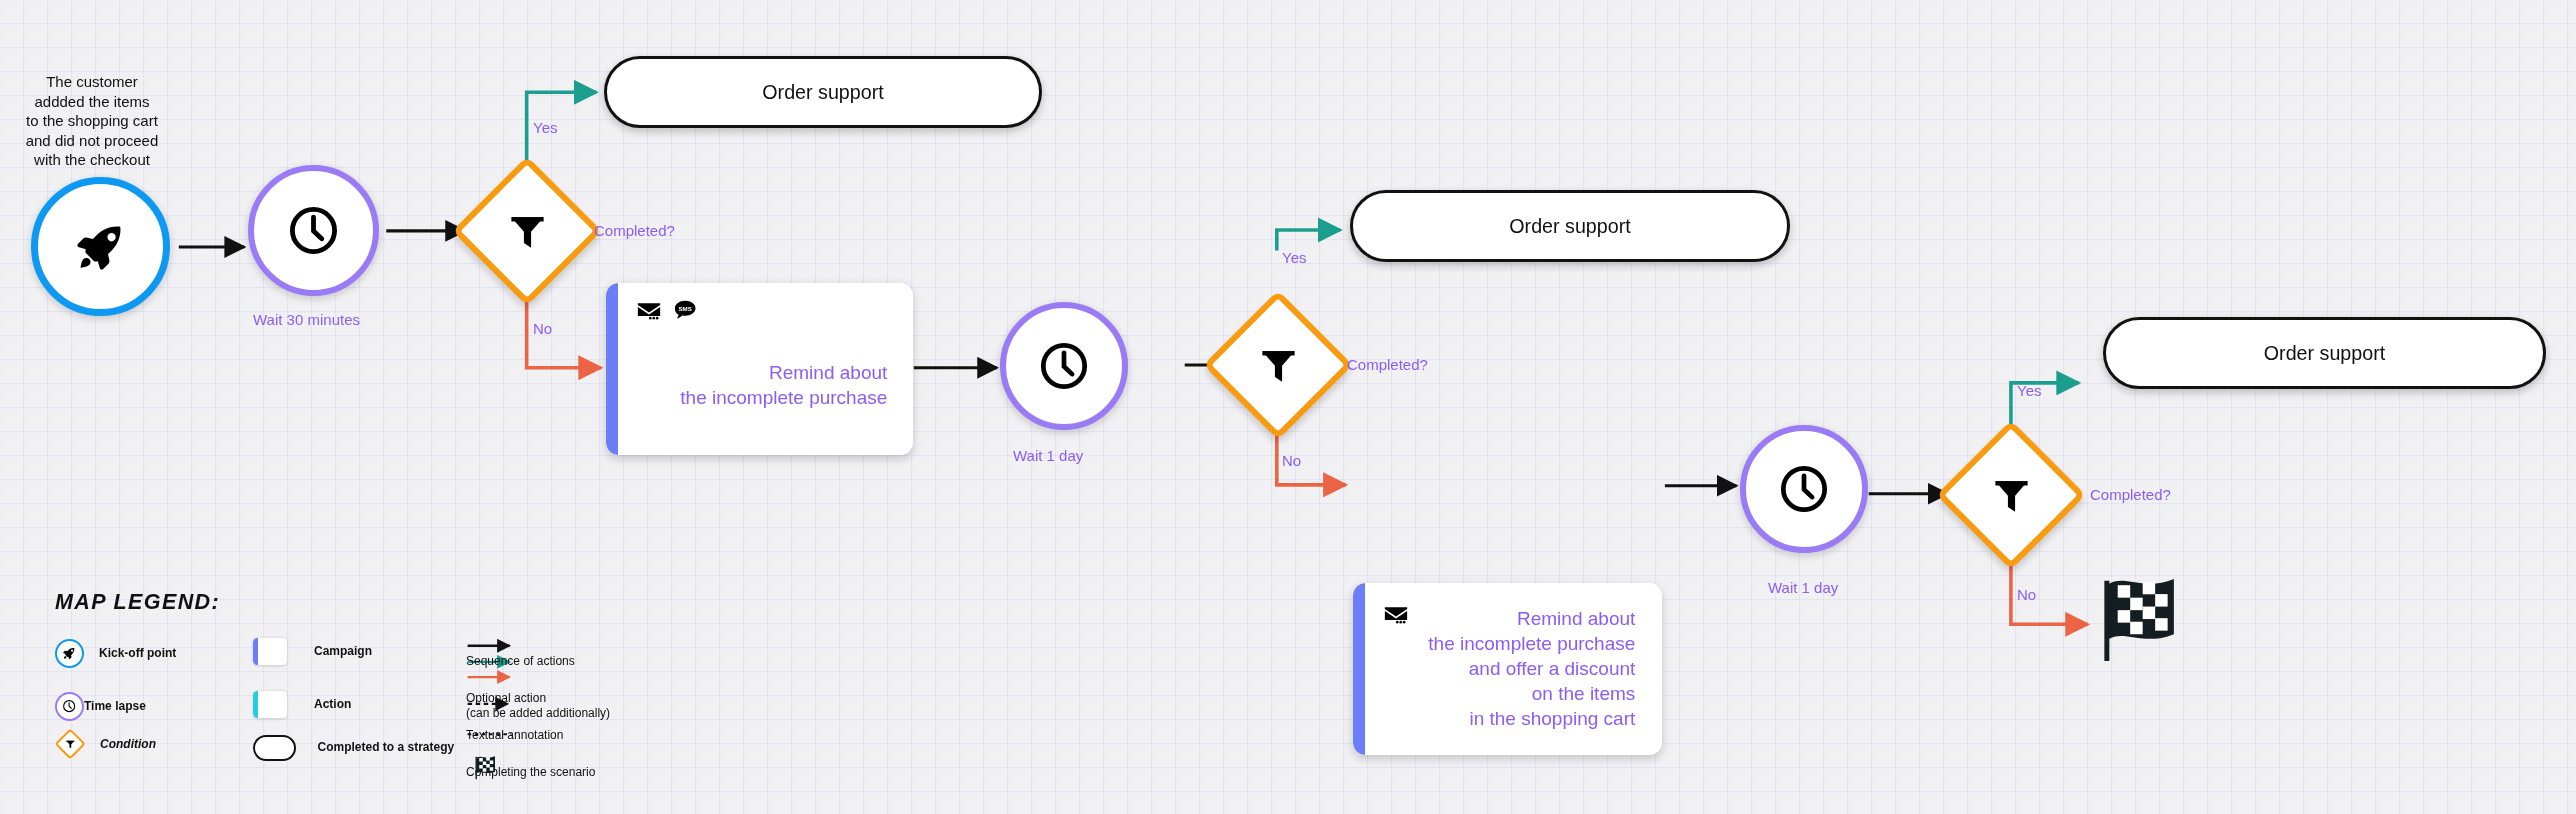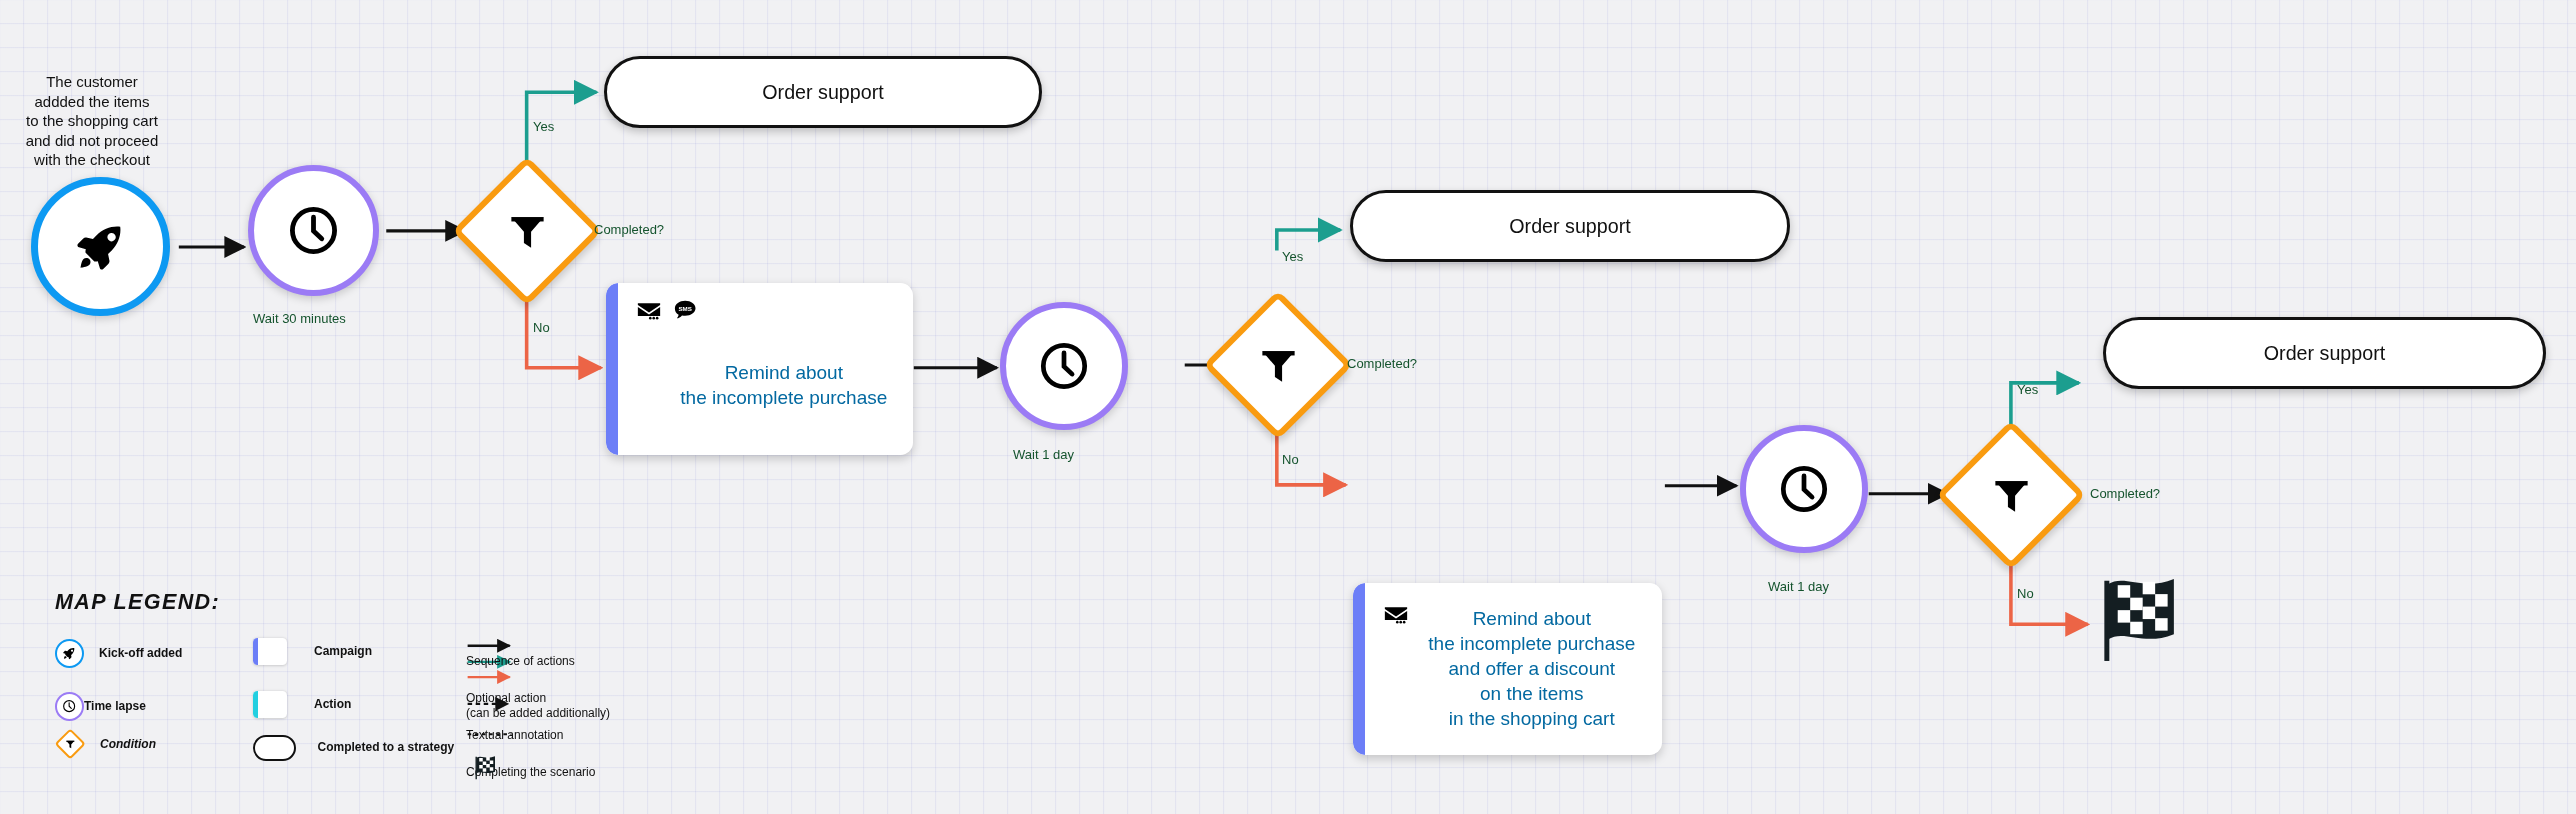--- a/index.html
+++ b/index.html
@@ -73,27 +73,27 @@
     background:#6c7ef7;
     border-radius:12.5px 0 0 12.5px;
   }
   .card .cbody{
     position:absolute;left:11.6px;right:0;top:0;bottom:0;
     display:flex;flex-direction:column;
   }
   .card .icons{display:flex;gap:12.5px;align-items:center;padding:14.3px 0 0 19.7px;height:30px;}
   .card .ctext{
     flex:1;display:flex;align-items:center;justify-content:center;
-    text-align:center;font-size:19px;line-height:1.32;color:#0369a1;
+    text-align:right;font-size:19px;line-height:1.32;color:#8b5cf6;
     padding:0 16px 12.5px 16px;white-space:pre-line;margin-left:37px;
   }
   .card.c2 .ctext{align-items:flex-start;padding-top:1.8px;}
 
   
-  .lab{font-size:13px;color:#14532d;white-space:nowrap;}
+  .lab{font-size:15px;color:#8b5cf6;white-space:nowrap;}
   .note{font-size:15px;line-height:1.30;text-align:center;color:#111;white-space:pre-line;}
 
   
   #legend{position:absolute;left:55px;top:590px;width:680px;height:206px;}
   .lgtitle{font-size:21.5px;font-weight:bold;letter-spacing:1.4px;color:#111;}
   .lgrow{position:absolute;display:flex;align-items:center;}
   .lgtext{font-size:12px;color:#111;font-weight:bold;white-space:pre-line;line-height:1.25;}
   .lgtext.norm{font-weight:normal;}
   .lgcirc{width:29px;height:29px;border-radius:50%;background:#fff;display:flex;align-items:center;justify-content:center;box-sizing:border-box;}
   .lgcirc.b{border:2.2px solid #0d99f2;}
@@ -314,21 +314,21 @@
 <div id="legend">
   <div class="lgtitle abs" style="left:0;top:0;font-style:italic;">MAP LEGEND:</div>
 
   <div class="lgrow" style="left:0;top:49px;">
     <span class="lgcirc b">
       <svg width="14.3" height="14.3" viewBox="0 0 24 24">
         <path fill="#000" d="M20.6 3.4c-3.6-.5-7.6 1-10.3 3.7L8.7 8.7l-2.9-.6c-.5-.1-1 .1-1.3.4l-2.3 2.3c-.5.5-.3 1.3.4 1.5l3 .9c-.2.6-.2 1.1-.1 1.5l3.8 3.8c.4.1.9.1 1.5-.1l.9 3c.2.7 1 .9 1.5.4l2.3-2.3c.3-.3.5-.8.4-1.3l-.6-2.9 1.6-1.6c2.7-2.7 4.2-6.7 3.7-10.3zM15.8 9.4a1.8 1.8 0 1 1 2.5-2.5 1.8 1.8 0 0 1-2.5 2.5z"></path>
         <path fill="#000" d="M4.6 17.4c-1 1-1.3 3.9-1.3 3.9s2.9-.3 3.9-1.3c.6-.6.6-1.7 0-2.4-.6-.7-1.9-.7-2.6-.2z"></path>
       </svg>
     </span>
-    <span class="lgtext" style="margin-left:15px;">Kick-off added</span>
+    <span class="lgtext" style="margin-left:15px;">Kick-off point</span>
   </div>
 
   <div class="lgrow" style="left:0;top:102px;">
     <span class="lgcirc p">
       <svg width="14.3" height="14.3" viewBox="0 0 24 24">
         <circle cx="12" cy="12" r="9.2" fill="none" stroke="#000" stroke-width="1.9"></circle>
         <path d="M12 6.2 V12.2 L15.6 15.6" fill="none" stroke="#000" stroke-width="1.9" stroke-linecap="round"></path>
       </svg>
     </span>
     <span class="lgtext" style="">Time lapse</span>

